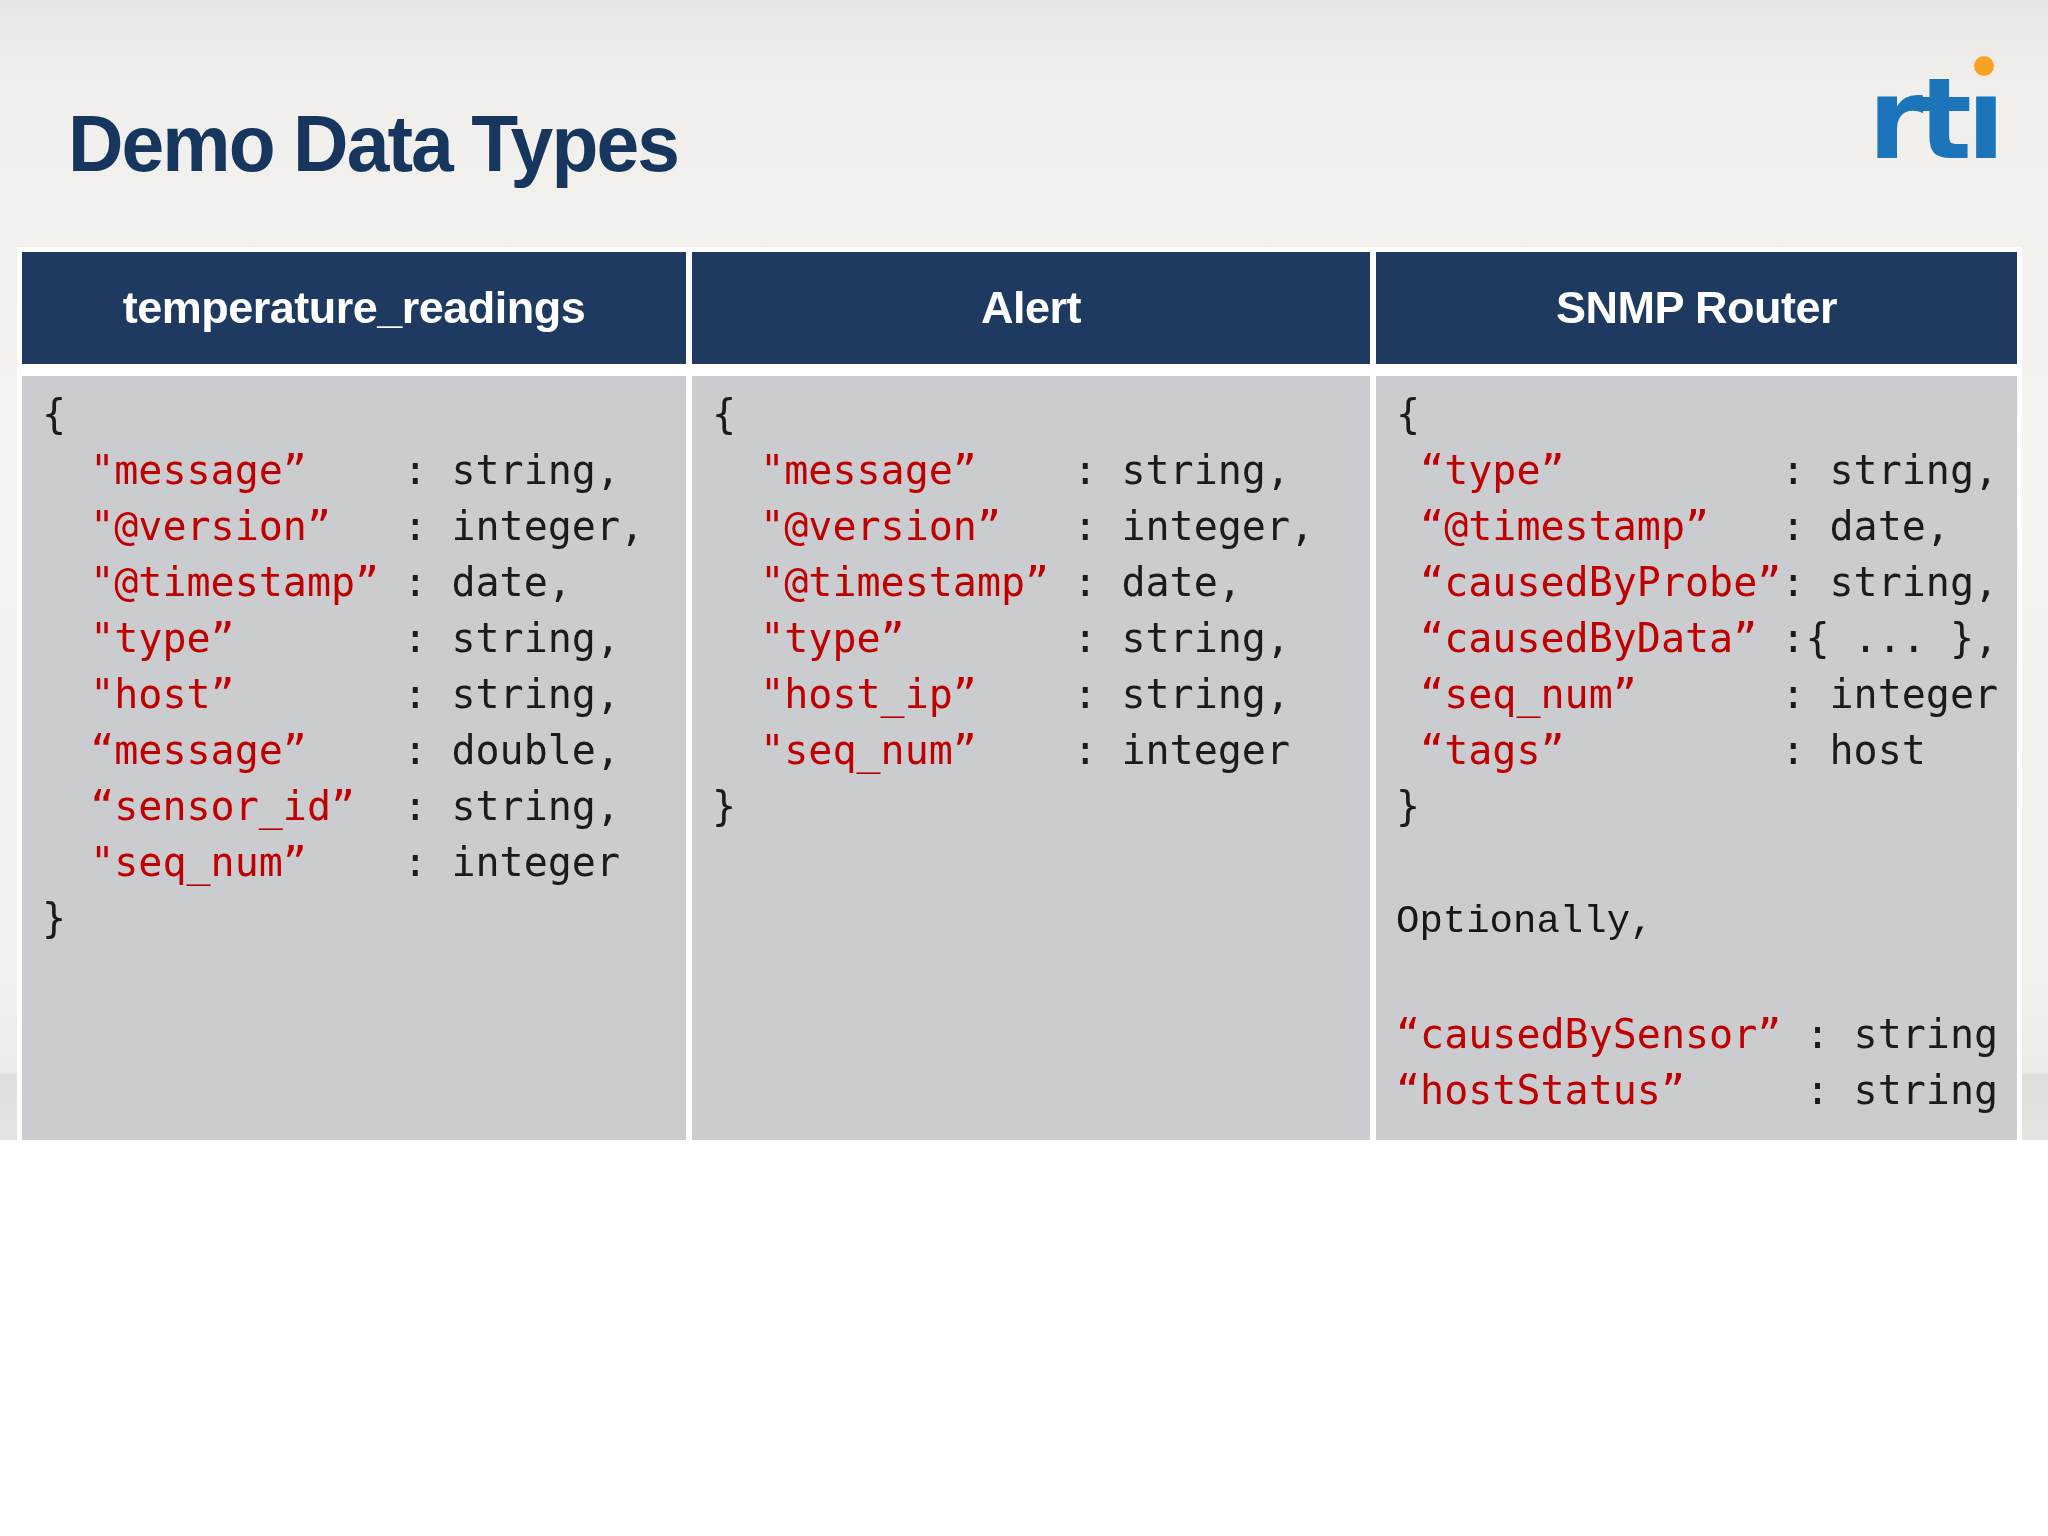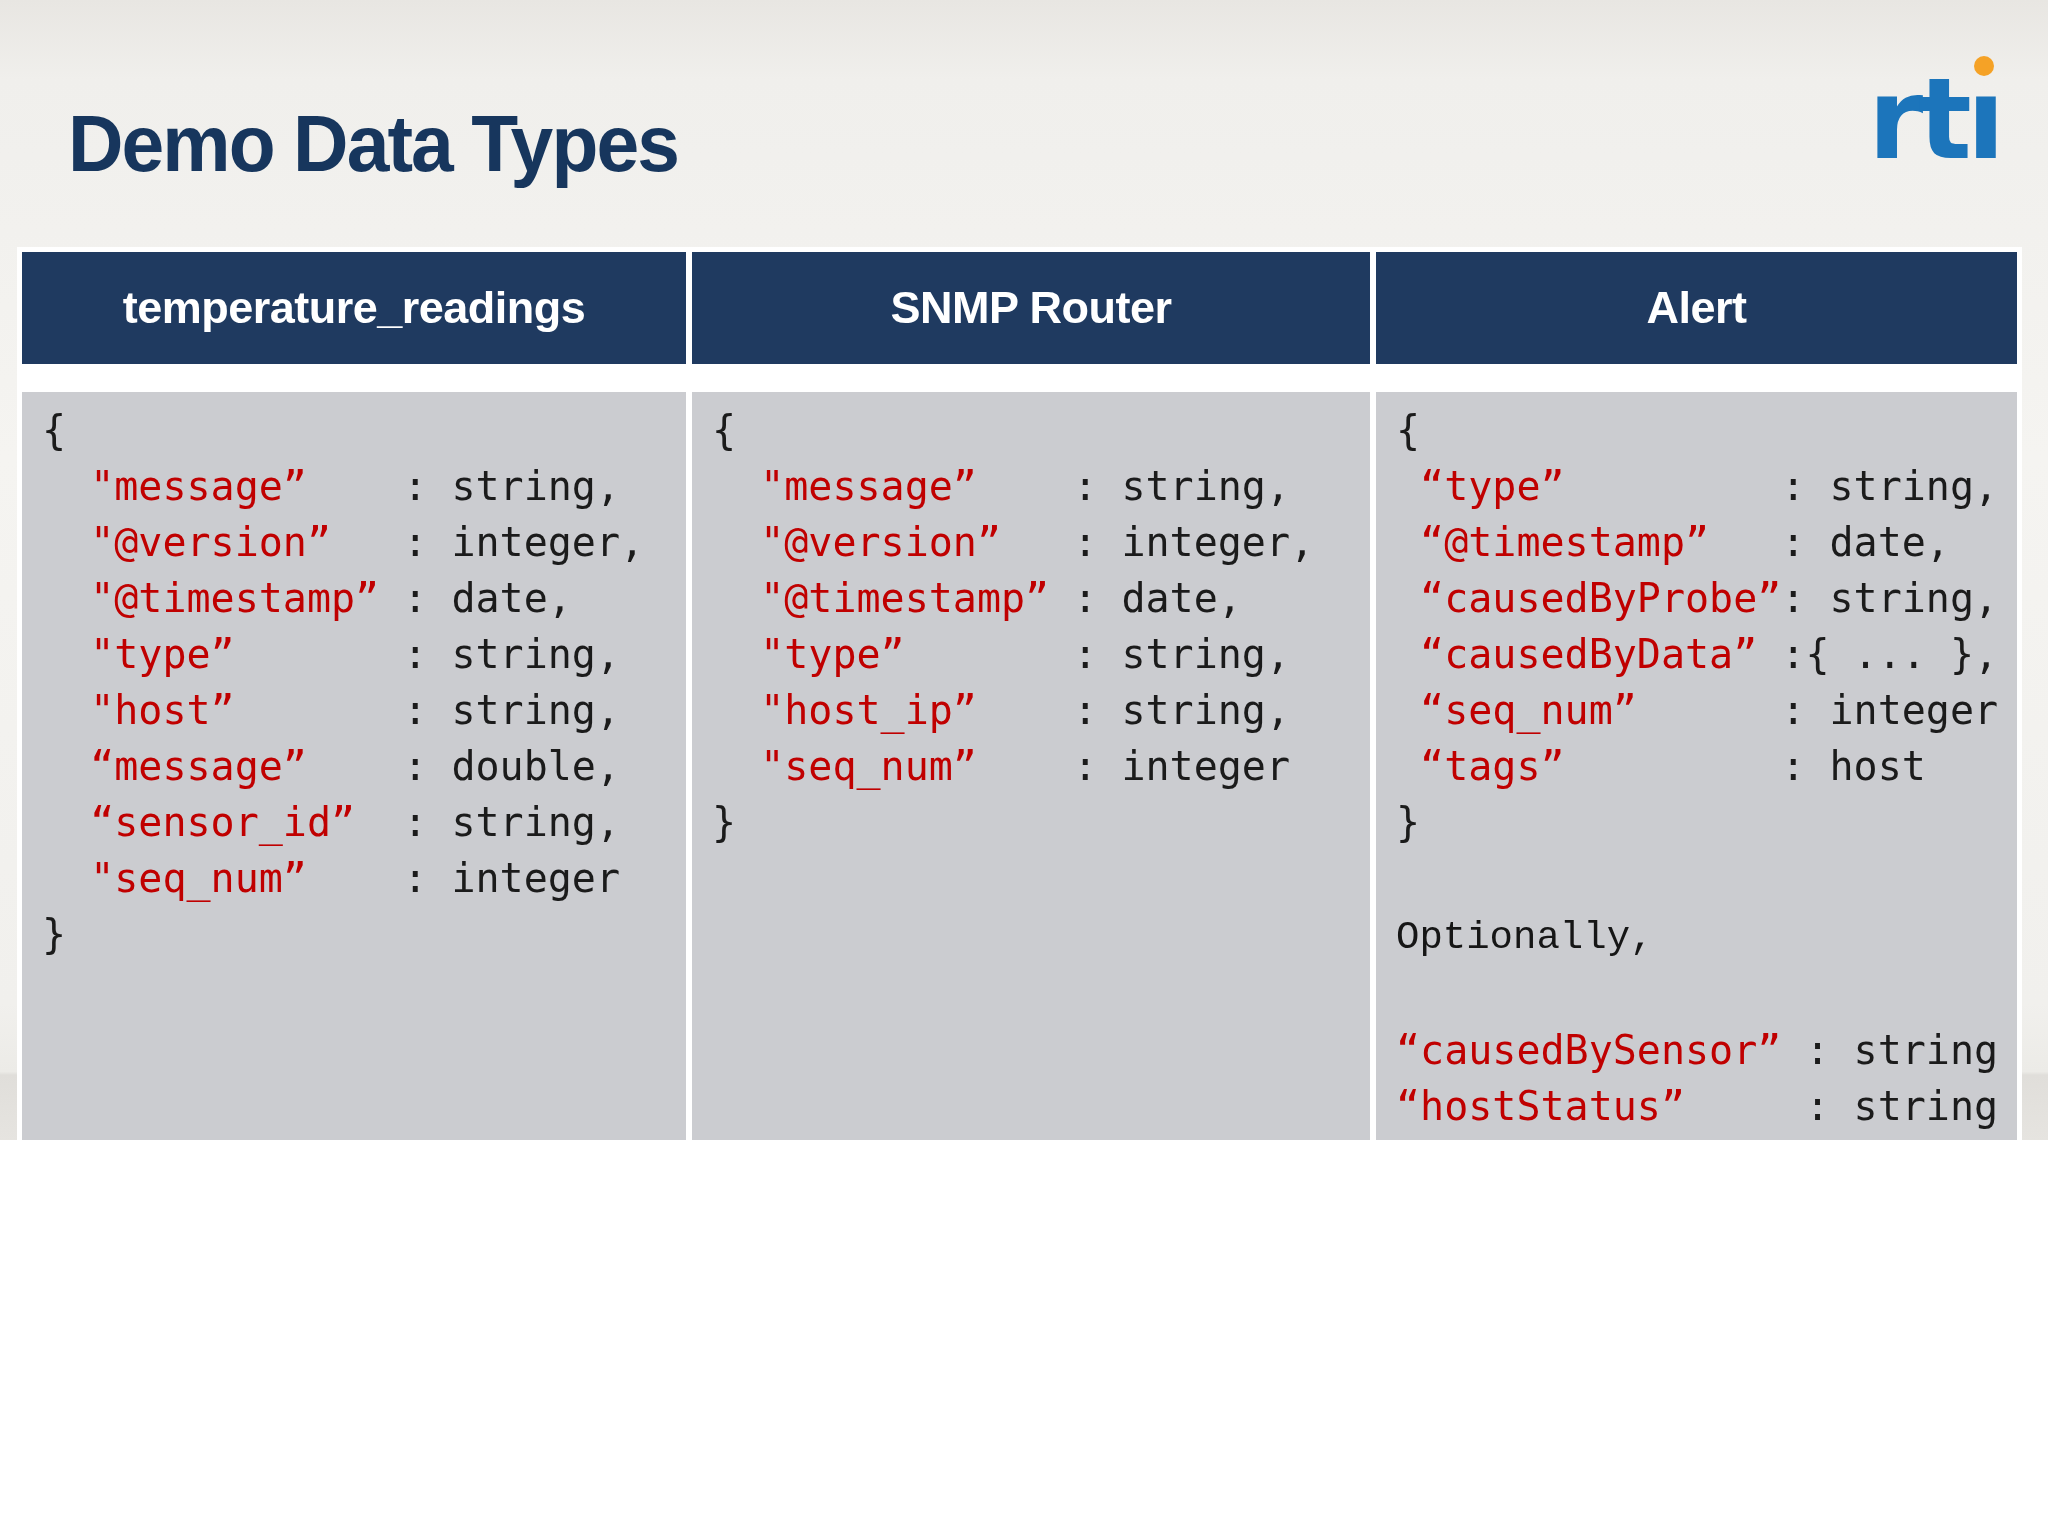--- a/index.html
+++ b/index.html
@@ -8,21 +8,21 @@
   .slide{position:relative;width:2048px;height:1140px;overflow:hidden;
          background:linear-gradient(180deg,#e8e6e2 0%,#f0efec 7%,#f5f4f1 40%,#f1f0ed 88%,#ecebe7 94%,#e0deda 94.3%,#e6e4e0 100%);}
   .page-title{position:absolute;left:68px;top:98px;margin:0;
               font-size:80px;font-weight:bold;letter-spacing:-2px;
               color:#17365d;transform:scaleX(.96);transform-origin:left;}
   .logo{position:absolute;left:1868px;top:50px;width:160px;height:120px;}
   
   .dtable{position:absolute;left:17px;top:247px;width:2005px;height:1160px;
           box-sizing:border-box;background:#ffffff;padding:5px;
           display:grid;grid-template-columns:664px 678px 641px;
-          grid-template-rows:112px 1026px;gap:28px 6px;}
+          grid-template-rows:112px 1026px;gap:12px 6px;}
   .hdr{background:#1f3a60;color:#ffffff;display:flex;align-items:center;
        justify-content:center;font-size:45px;font-weight:bold;letter-spacing:-.5px;}
   .cell{background:#cbccd0;overflow:hidden;}
   .cell pre{margin:10px 0 0 20px;
             font-family:"DejaVu Sans Mono",monospace;
             font-size:40px;line-height:56px;color:#1b1b1b;}
   .seg-red{color:#c00000;}
   .seg-plain{color:#1b1b1b;}
   .seg-sans{font-family:Liberation Mono, monospace;font-size:39px;color:#161616;}
   
@@ -41,22 +41,22 @@
 
   <h1 class="page-title">Demo Data Types</h1>
 
   <svg class="logo" viewBox="0 0 160 120" width="160" height="120">
     <text x="0" y="108" font-family="DejaVu Sans, sans-serif" font-weight="bold" font-size="112" letter-spacing="-5" fill="#1c75bb">rtı</text>
     <circle cx="116" cy="16" r="10" fill="#f5a226"></circle>
   </svg>
 
   <div class="dtable">
     <div class="hdr">temperature_readings</div>
+    <div class="hdr">Alert</div>
     <div class="hdr">SNMP Router</div>
-    <div class="hdr">Alert</div>
 
     <div class="cell">
       <pre><span class="seg-plain">{</span>
 <span class="seg-red">  "message”</span><span class="seg-plain">    : string,</span>
 <span class="seg-red">  "@version”</span><span class="seg-plain">   : integer,</span>
 <span class="seg-red">  "@timestamp”</span><span class="seg-plain"> : date,</span>
 <span class="seg-red">  "type”</span><span class="seg-plain">       : string,</span>
 <span class="seg-red">  "host”</span><span class="seg-plain">       : string,</span>
 <span class="seg-red">  “message”</span><span class="seg-plain">    : double,</span>
 <span class="seg-red">  “sensor_id”</span><span class="seg-plain">  : string,</span>

